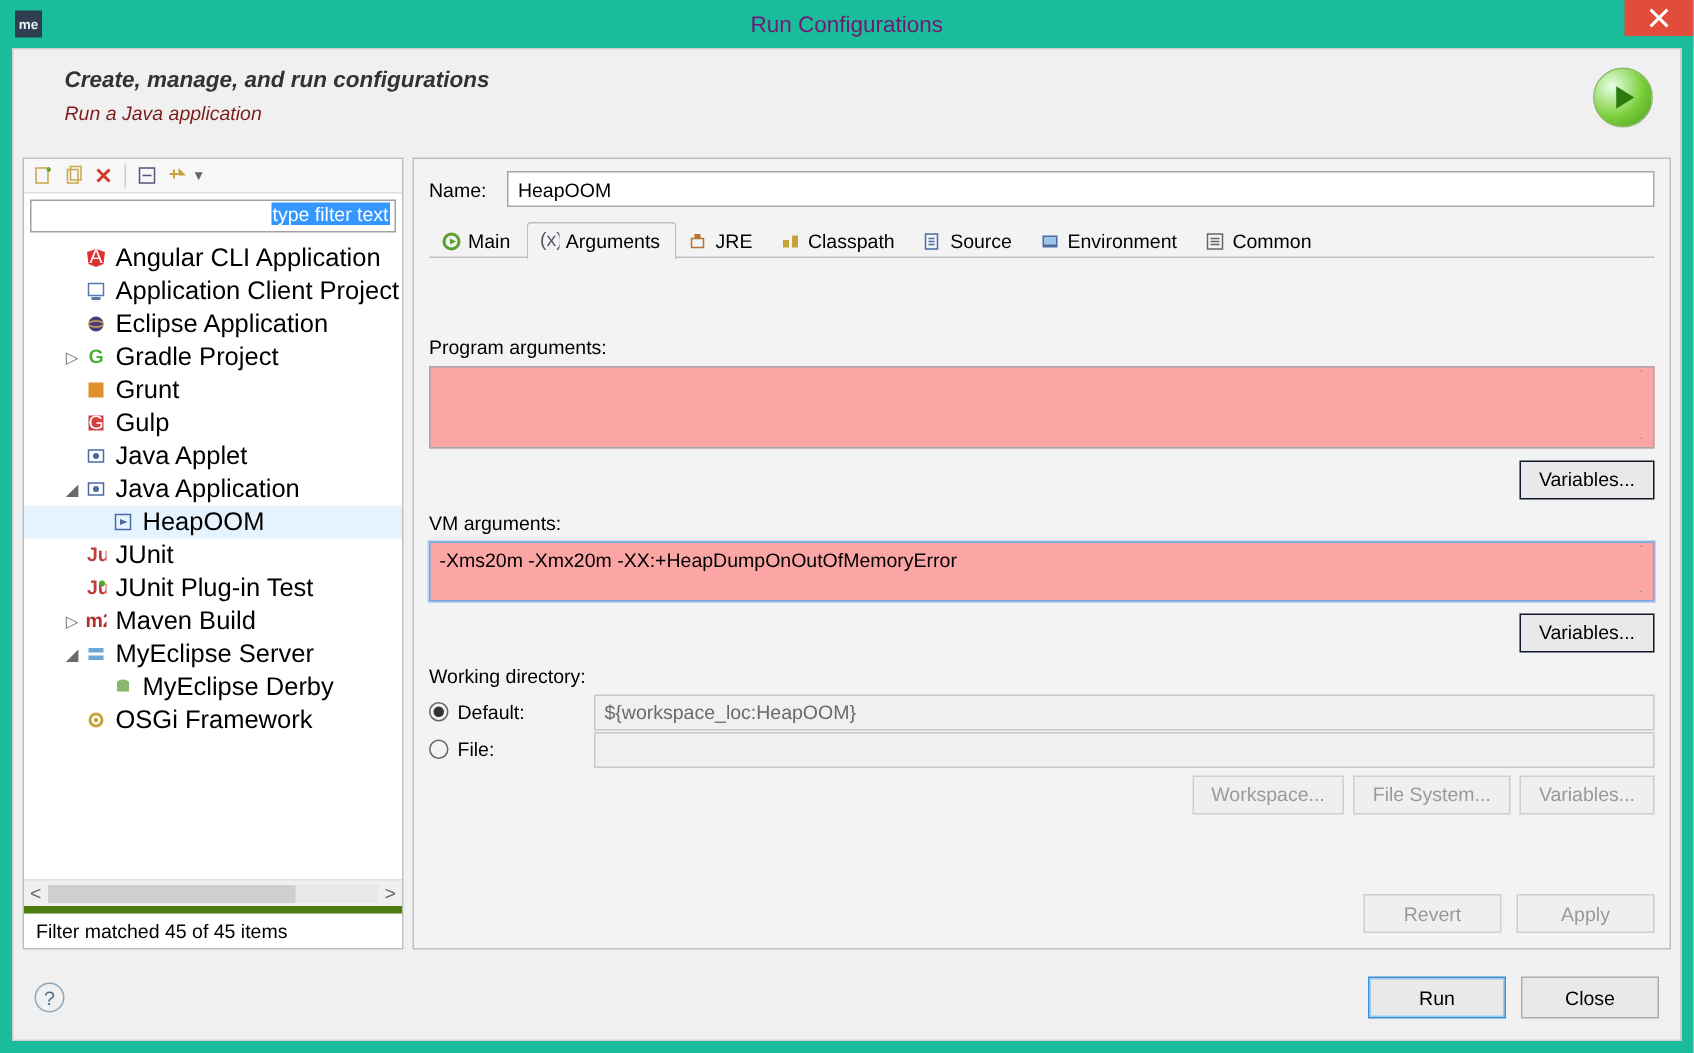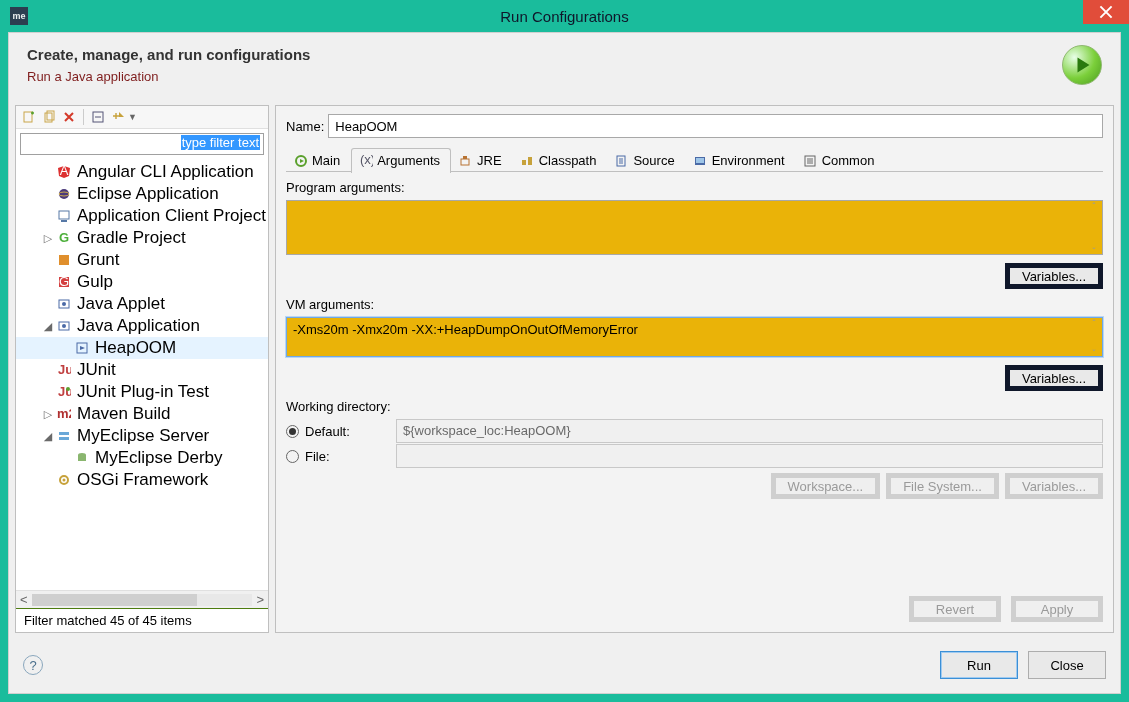--- a/index.html
+++ b/index.html
@@ -1,22 +1,22 @@
 <!DOCTYPE html>
 <html><head>
 <meta charset="utf-8">
 <style>
 * { box-sizing: border-box; margin: 0; padding: 0; font-family: "Segoe UI", Tahoma, sans-serif; font-size: 13px; }
 body { background: #1abc9c; width: 1129px; height: 702px; display: flex; flex-direction: column; }
 .titlebar { height: 32px; background: #1abc9c; display: flex; align-items: center; position: relative; }
 .title-icon { width: 18px; height: 18px; background: #2c3e50; margin-left: 10px; display: flex; align-items: center; justify-content: center; color: #ecf0f1; font-size: 9px; font-weight: bold; }
-.title-text { position: absolute; left: 50%; transform: translateX(-50%); color: #0f172a; font-size: 15px; }
+.title-text { position: absolute; left: 50%; transform: translateX(-50%); color: #701a75; font-size: 15px; }
 .close-btn { position: absolute; right: 0; top: 0; width: 46px; height: 24px; background: #e14d3a; display: flex; align-items: center; justify-content: center; color: white; cursor: pointer; }
 .window-body { flex: 1; background: #f0f0f0; margin: 0 8px 8px 8px; display: flex; flex-direction: column; border: 1px solid #d0d0d0; }
-.header-band { padding: 12px 18px 14px 18px; display: flex; align-items: center; justify-content: space-between; }
+.header-band { padding: 12px 18px 14px 34px; display: flex; justify-content: space-between; font-style: italic; }
 .header-texts h1 { font-size: 15px; font-weight: bold; color: #333; margin-bottom: 6px; }
 .header-texts p { font-size: 13px; color: #7f1d1d; }
 .run-orb { width: 40px; height: 40px; border-radius: 20px; background: radial-gradient(circle at 30% 30%, #e8ffe8, #7bcf3a 55%, #4a9a1f); border: 1px solid #8fb870; display: flex; align-items: center; justify-content: center; }
 .run-orb svg { width: 18px; height: 18px; }
 .content-row { flex: 1; display: flex; padding: 6px; gap: 6px; min-height: 0; }
 .left-panel { width: 254px; border: 1px solid #bfbfbf; background: #fff; display: flex; flex-direction: column; }
 .toolbar-row { display: flex; align-items: center; gap: 4px; padding: 3px 5px; background: #f7f7f7; border-bottom: 1px solid #e0e0e0; }
 .tb-ico { width: 16px; height: 16px; display: flex; align-items: center; justify-content: center; cursor: pointer; }
 .tb-sep { width: 1px; height: 16px; background: #ccc; margin: 0 2px; }
 .filter-wrap { padding: 4px; }
@@ -26,47 +26,47 @@
 .tree-item { display: flex; align-items: center; height: 22px; padding-left: 8px; cursor: pointer; white-space: nowrap; }
 .tree-item .exp { width: 12px; height: 12px; display: flex; align-items: center; justify-content: center; color: #6a6a6a; font-size: 11px; margin-right: 2px; }
 .tree-item .ico { width: 16px; height: 16px; display: flex; align-items: center; justify-content: center; margin-right: 5px; flex-shrink: 0; }
 .tree-item .lbl { font-size: 17px; }
 .tree-item.indent1 { padding-left: 26px; }
 .tree-item.indent2 { padding-left: 44px; }
 .tree-item.sel-row { background: #e5f3ff; }
 .hscroll { height: 18px; border-top: 1px solid #e0e0e0; display: flex; align-items: center; justify-content: space-between; padding: 0 4px; background: #f0f0f0; font-size: 11px; color: #666; }
 .hscroll-track { flex: 1; height: 12px; margin: 0 4px; background: #e8e8e8; position: relative; }
 .hscroll-thumb { position: absolute; left: 0; width: 75%; height: 100%; background: #cfcfcf; }
-.filter-status { padding: 4px 8px; border-top: 1px solid #4d7c0f; font-size: 13px; }
+.filter-status { padding: 4px 8px; border-top: 5px solid #4d7c0f; font-size: 13px; }
 .right-panel { flex: 1; border: 1px solid #bfbfbf; background: #f3f3f3; display: flex; flex-direction: column; padding: 8px 10px 10px 10px; gap: 8px; }
-.name-row { display: flex; align-items: center; gap: 4px; }
+.name-row { display: flex; align-items: center; gap: 14px; }
 .name-row label { font-size: 13px; }
 .name-row input { flex: 1; height: 24px; border: 1px solid #a8a8a8; padding: 2px 6px; background: #fff; }
 .tabs-row { display: flex; border-bottom: 1px solid #bfbfbf; }
 .tab { display: flex; align-items: center; gap: 4px; padding: 4px 10px 5px 6px; border: 1px solid transparent; border-bottom: none; cursor: pointer; position: relative; top: 2px; }
 .tab.active { background: #f3f3f3; border-color: #bfbfbf; border-radius: 3px 3px 0 0; }
 .tab .tico { width: 15px; height: 15px; display: flex; align-items: center; justify-content: center; }
 .tab .tlbl { font-size: 13px; }
-.form-area { flex: 1; display: flex; flex-direction: column; gap: 8px; }
+.form-area { flex: 1; display: flex; flex-direction: column; gap: 8px; justify-content: center; }
 .field-group { display: flex; flex-direction: column; gap: 5px; }
 .field-group > label { font-size: 13px; }
-textarea.argbox { width: 100%; border: 1px solid #a8a8a8; background: #eab308; padding: 4px 6px; font-size: 13px; resize: none; }
+textarea.argbox { width: 100%; border: 1px solid #a8a8a8; background: #fca5a5; padding: 4px 6px; font-size: 13px; resize: none; }
 textarea.argbox.focusbox { border: 1px solid #6fa8e6; box-shadow: 0 0 0 1px #b8d6f5; }
 .btn-row-right { display: flex; justify-content: flex-end; gap: 6px; }
-button.small { height: 26px; padding: 0 12px; border: 5px solid #0f172a; background: #e9e9e9; cursor: pointer; font-size: 13px; }
+button.small { height: 26px; padding: 0 12px; border: 1px solid #0f172a; background: #e9e9e9; cursor: pointer; font-size: 13px; }
 button.small:disabled { color: #9a9a9a; border-color: #cfcfcf; background: #efefef; }
 .wrkdr-grid { display: grid; grid-template-columns: 110px 1fr; row-gap: 1px; align-items: center; }
 .radio-row { display: flex; align-items: center; gap: 6px; }
 .radio-dot { width: 13px; height: 13px; border: 1px solid #666; border-radius: 50%; display: flex; align-items: center; justify-content: center; }
 .radio-dot.on::after { content: ""; width: 7px; height: 7px; background: #333; border-radius: 50%; }
 .ro-box { height: 24px; border: 1px solid #c8c8c8; background: #f0f0f0; color: #6a6a6a; padding: 3px 6px; }
 .footer-bar { display: flex; justify-content: flex-end; gap: 10px; padding: 2px 0 0 0; }
 .bottom-bar { display: flex; justify-content: space-between; align-items: center; padding: 12px 14px 14px 14px; }
 .help-circle { width: 20px; height: 20px; border: 1px solid #8aa7bd; border-radius: 50%; display: flex; align-items: center; justify-content: center; color: #4a6f8c; cursor: pointer; }
-.dlg-btn { width: 78px; height: 28px; border: 1px solid #adadad; background: #e9e9e9; cursor: pointer; font-size: 13px; }
+.dlg-btn { width: 92px; height: 28px; border: 1px solid #adadad; background: #e9e9e9; cursor: pointer; font-size: 13px; }
 .dlg-btn.primary { border: 1px solid #3b8fd6; box-shadow: inset 0 0 0 1px #9fcaf0; }
 .ico-svg { width: 14px; height: 14px; }
 .spin-gutter { position: absolute; right: 2px; top: 2px; bottom: 2px; width: 14px; display: flex; flex-direction: column; justify-content: space-between; }
 .spin-gutter span { font-size: 9px; color: #999; line-height: 1; text-align: center; }
 .ta-wrap { position: relative; }
 </style>
 </head>
 <body>
 
 <div class="titlebar">
@@ -139,35 +139,35 @@
                 <path d="M7 1 L13 3 L12 11 L7 13 L2 11 L1 3 Z" fill="#dd3131"></path>
                 <text x="7" y="10" text-anchor="middle" font-size="8" fill="#fff">A</text>
               </svg>
             </span>
             <span class="lbl">Angular CLI Application</span>
           </div>
           <div class="tree-item indent1">
             <span class="exp"></span>
             <span class="ico">
               <svg class="ico-svg" viewBox="0 0 14 14">
+                <rect x="2" y="2" width="10" height="8" fill="none" stroke="#5678a6"></rect>
+                <rect x="4" y="11" width="6" height="2" fill="#5678a6"></rect>
+              </svg>
+            </span>
+            <span class="lbl">Application Client Project</span>
+          </div>
+          <div class="tree-item indent1">
+            <span class="exp"></span>
+            <span class="ico">
+              <svg class="ico-svg" viewBox="0 0 14 14">
                 <circle cx="7" cy="7" r="5" fill="#4b3a7a"></circle>
                 <ellipse cx="7" cy="7" rx="5" ry="2" fill="none" stroke="#c9a94e"></ellipse>
               </svg>
             </span>
             <span class="lbl">Eclipse Application</span>
-          </div>
-          <div class="tree-item indent1">
-            <span class="exp"></span>
-            <span class="ico">
-              <svg class="ico-svg" viewBox="0 0 14 14">
-                <rect x="2" y="2" width="10" height="8" fill="none" stroke="#5678a6"></rect>
-                <rect x="4" y="11" width="6" height="2" fill="#5678a6"></rect>
-              </svg>
-            </span>
-            <span class="lbl">Application Client Project</span>
           </div>
           <div class="tree-item indent1">
             <span class="exp">▷</span>
             <span class="ico">
               <svg class="ico-svg" viewBox="0 0 14 14">
                 <text x="2" y="11" font-size="12" font-weight="bold" fill="#4caf3a">G</text>
               </svg>
             </span>
             <span class="lbl">Gradle Project</span>
           </div>

